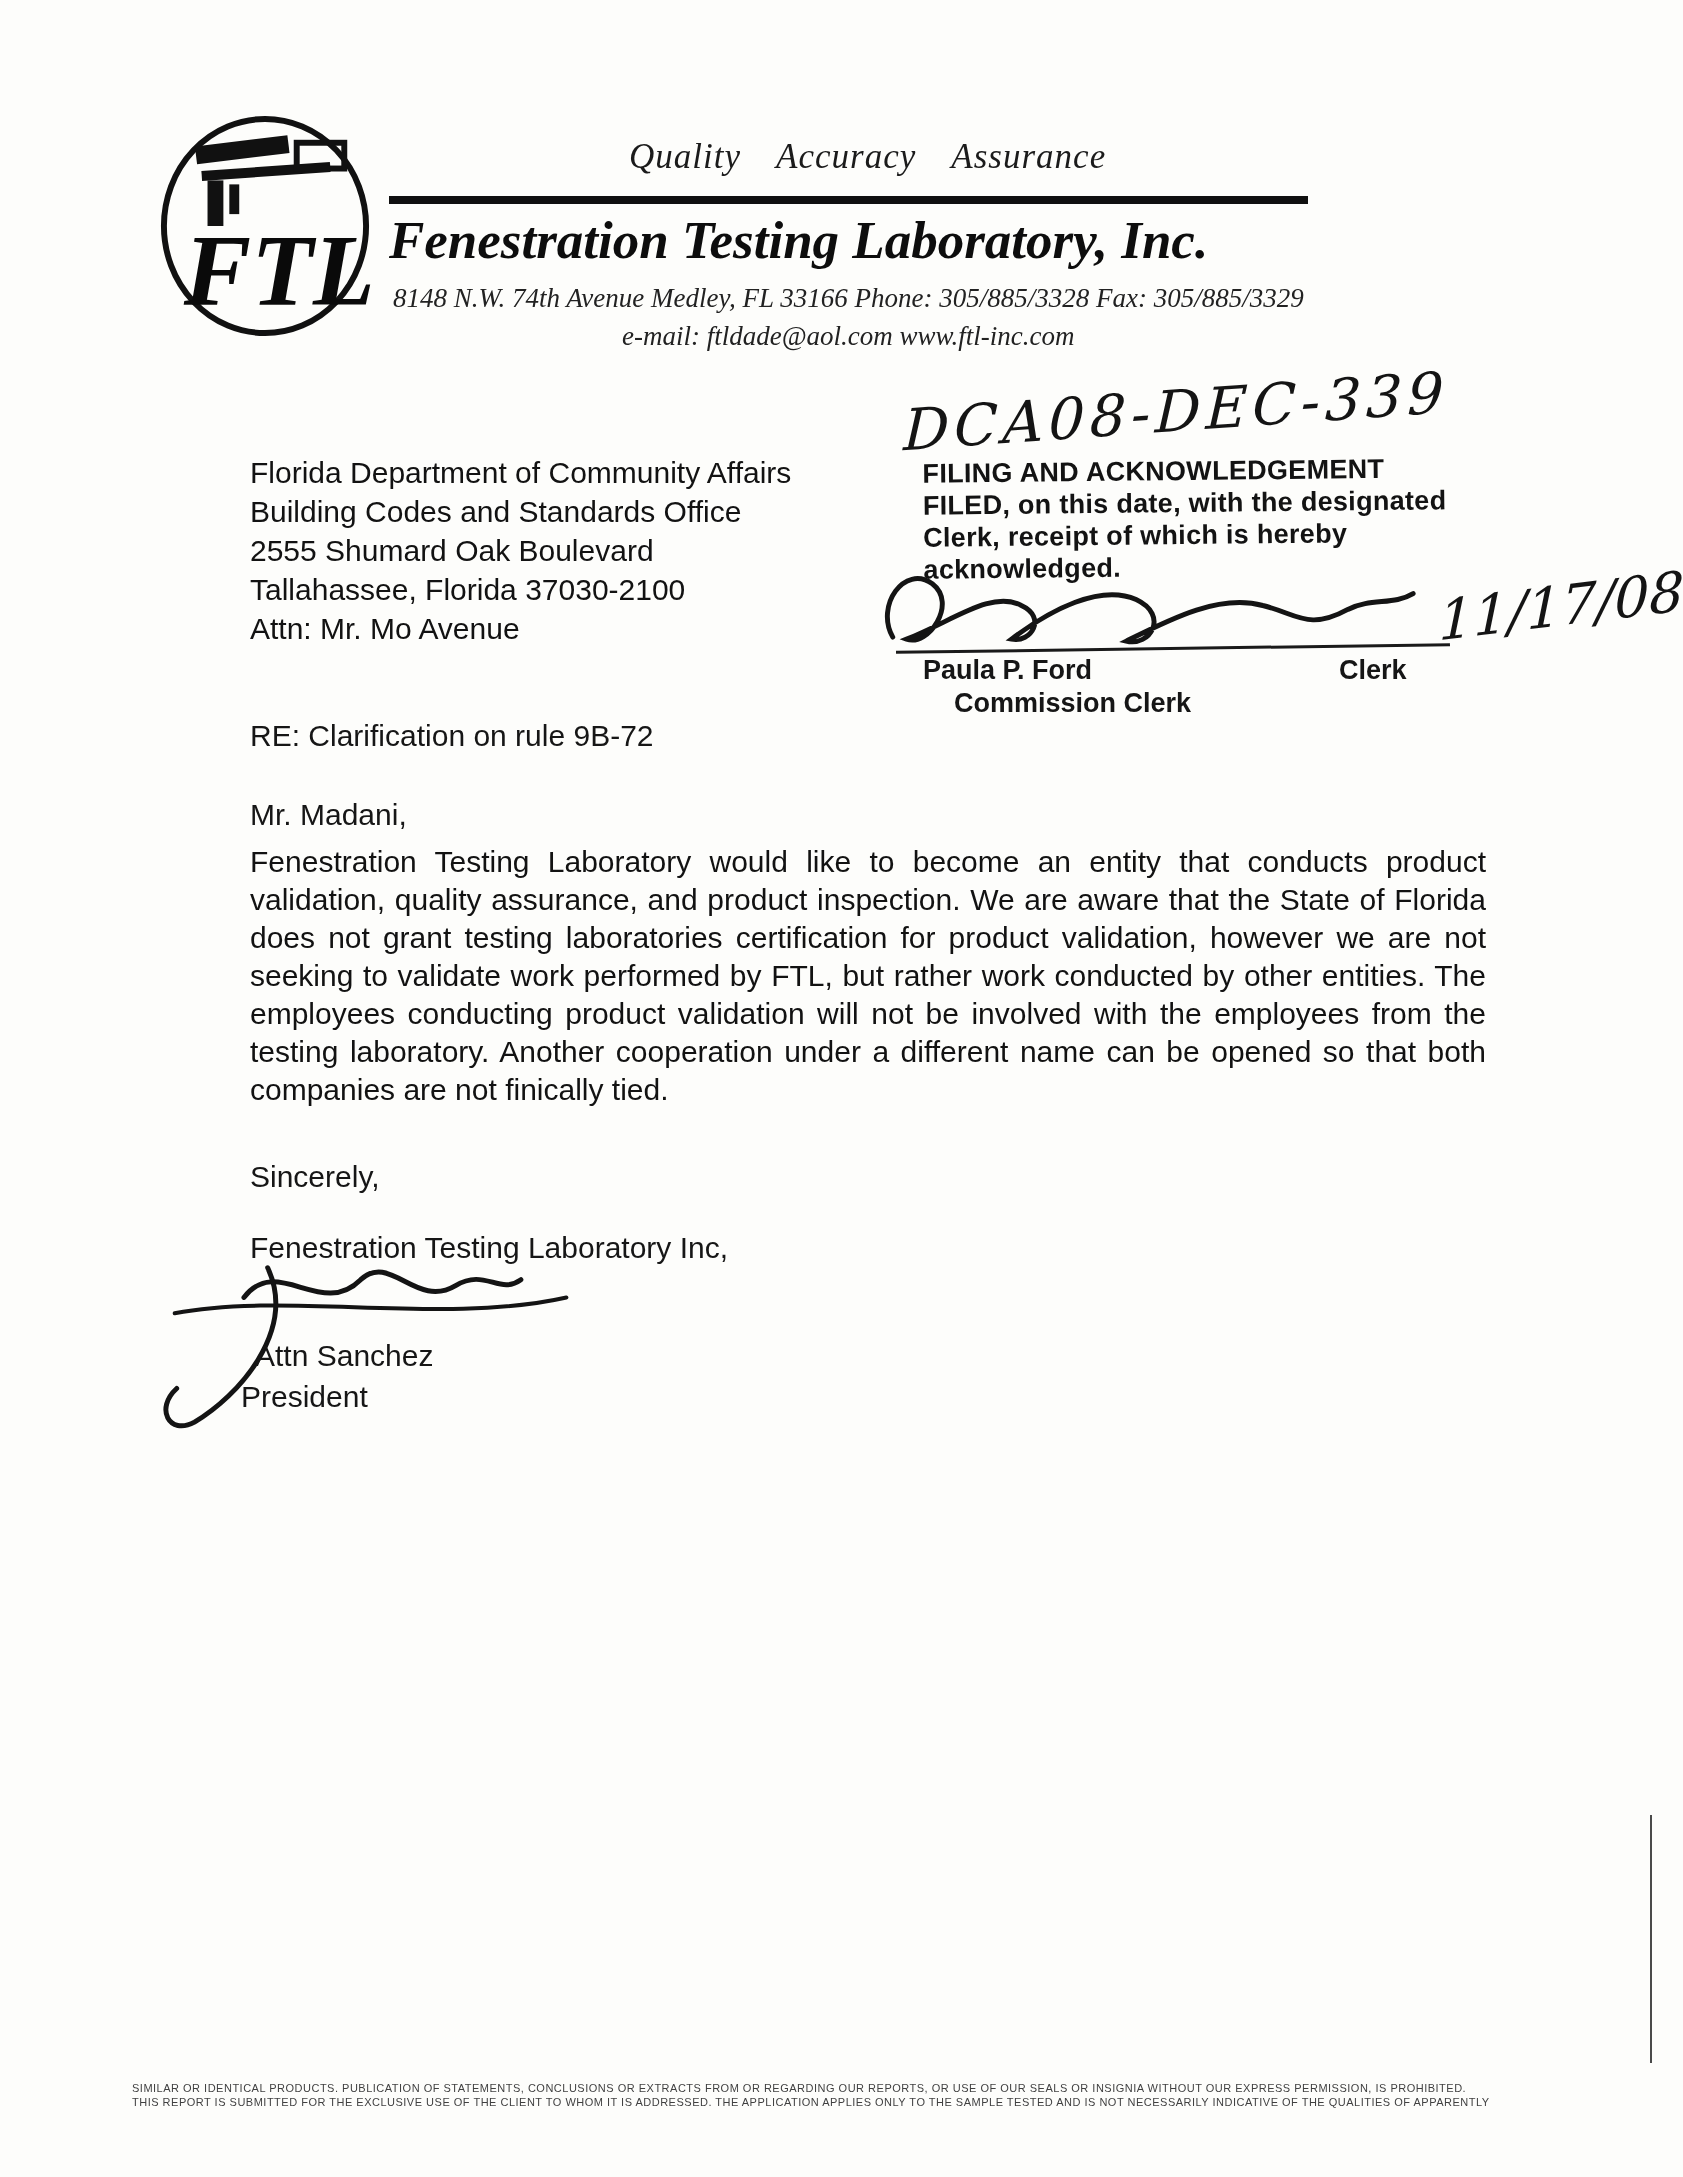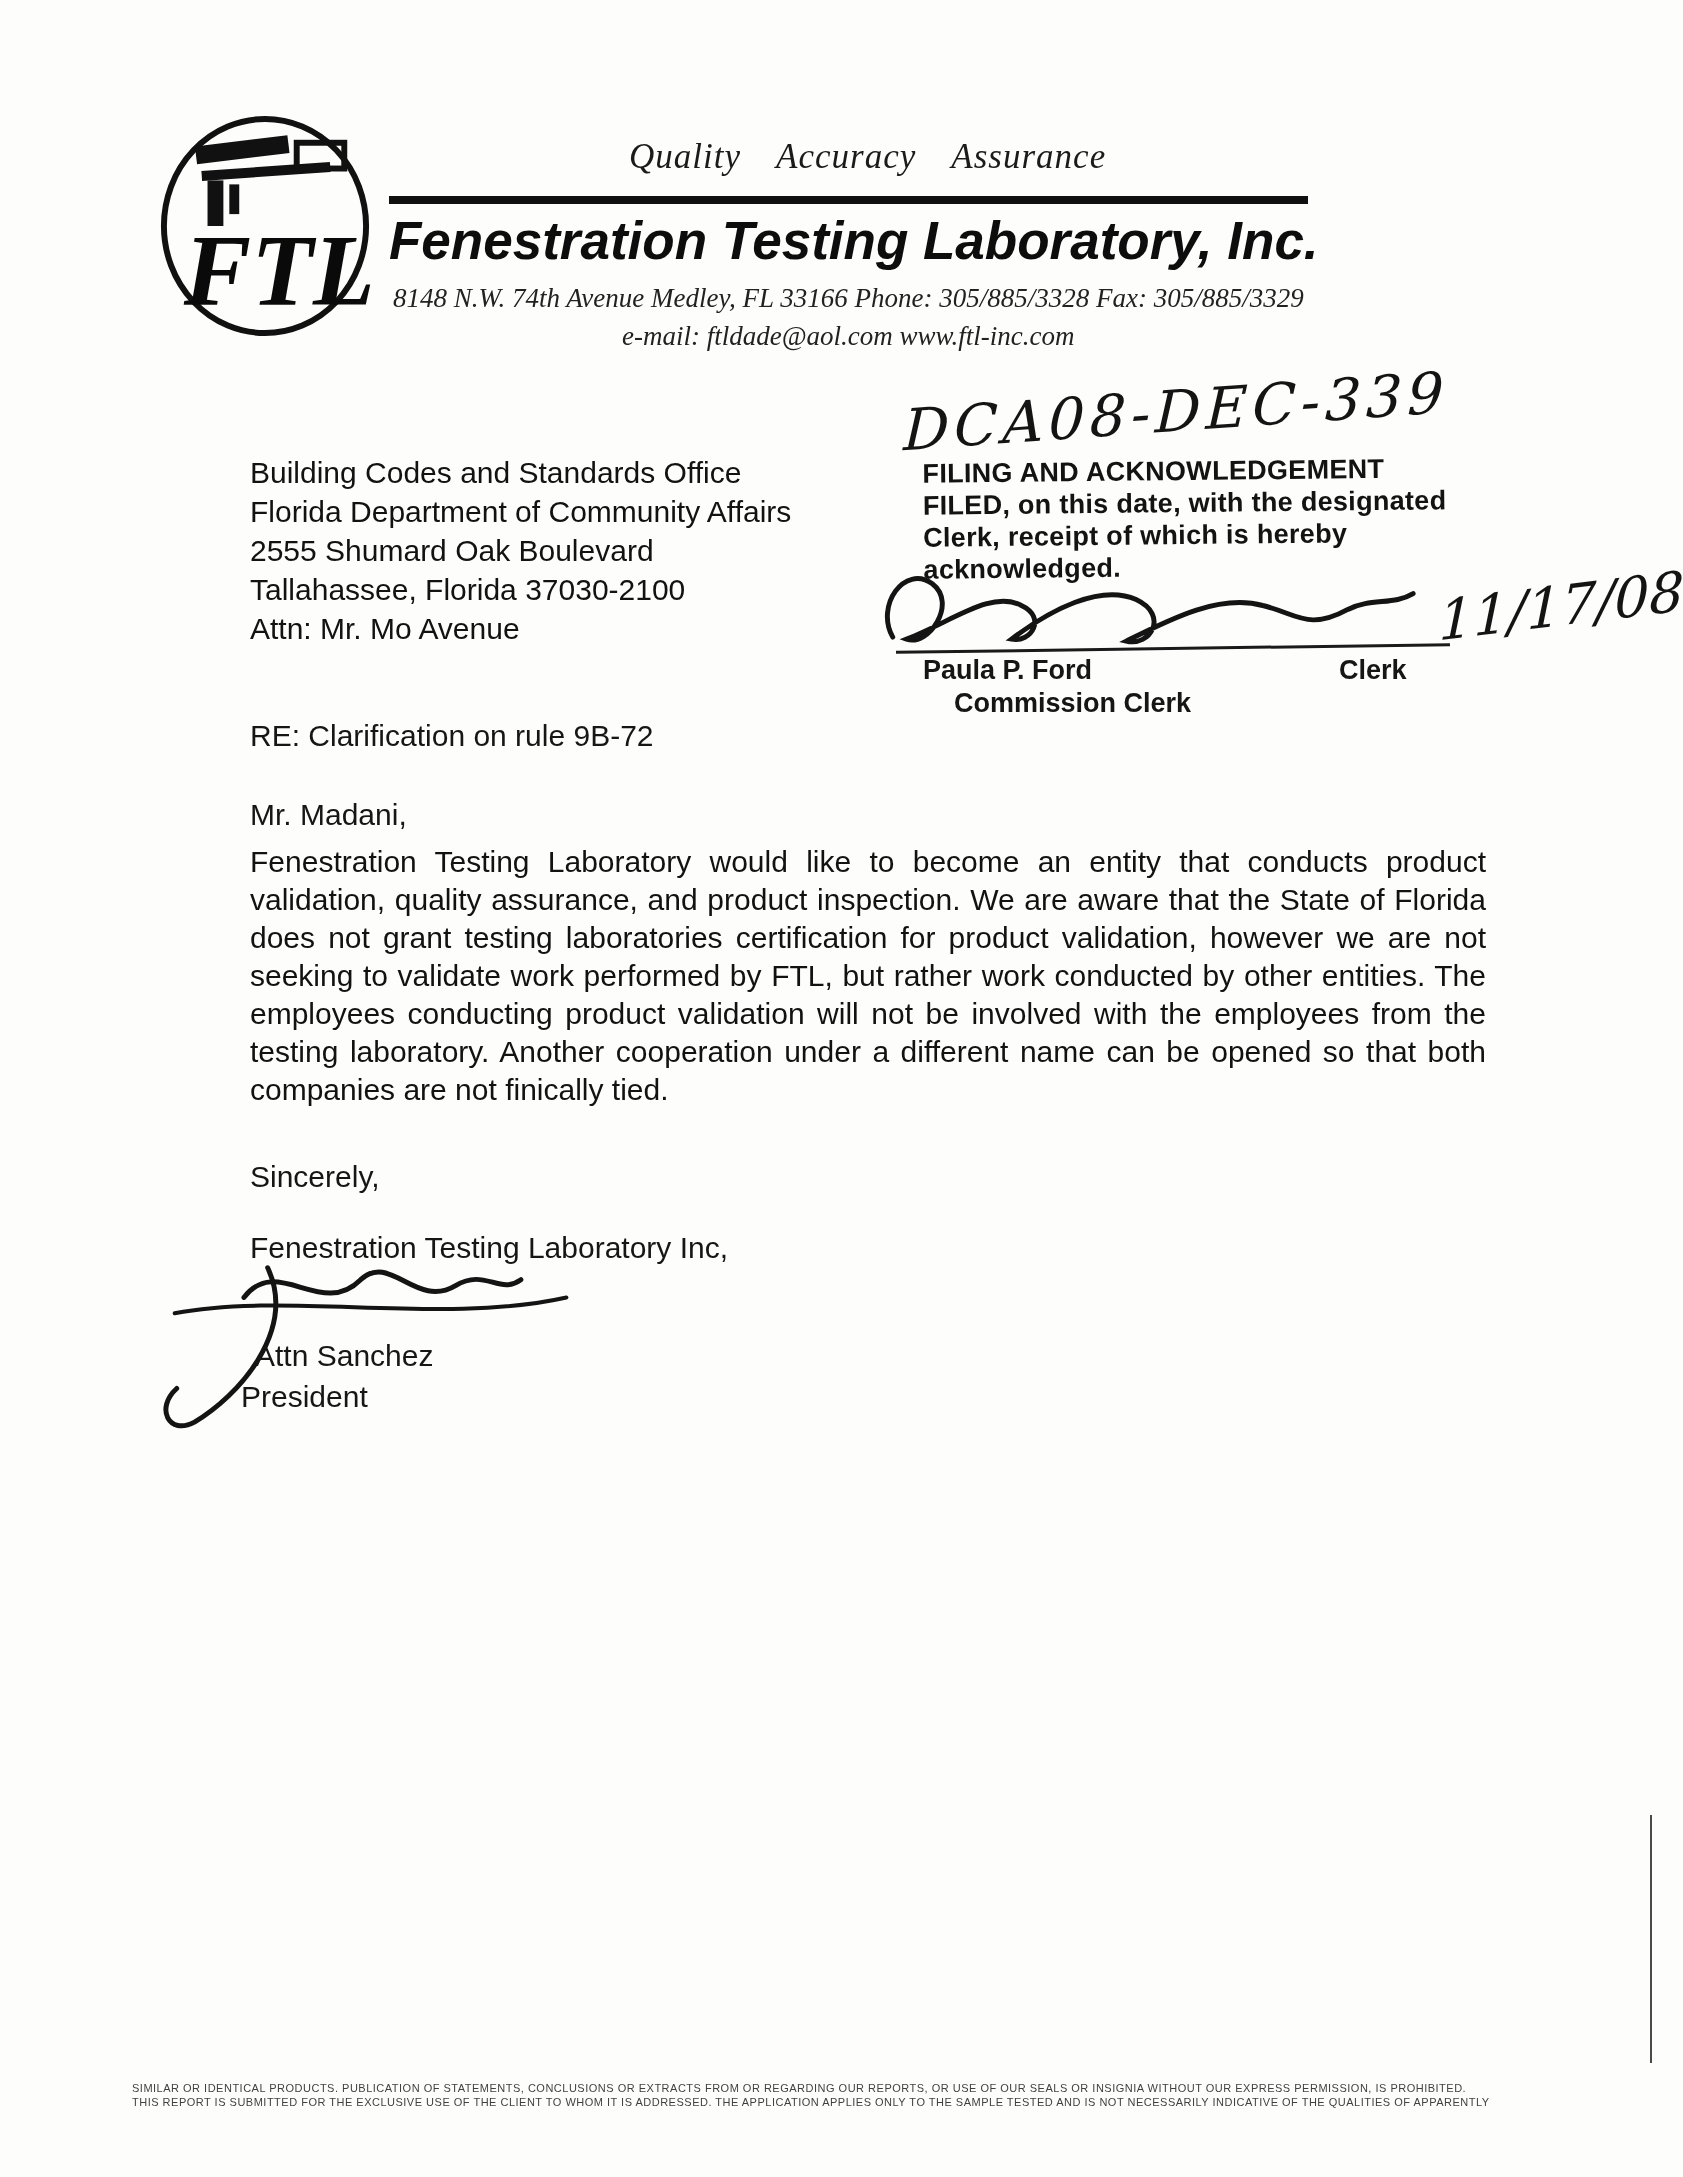--- a/index.html
+++ b/index.html
@@ -25,21 +25,21 @@
     letter-spacing: 1px;
     color: #1b1b1b;
   }
   .header-rule {
     left: 389px; top: 196px;
     width: 919px; height: 8px;
     background: #101010;
   }
   .company-name {
     left: 389px; top: 210px;
-    font-family: Liberation Sans, sans-serif;
+    font-family: Liberation Serif, serif;
     font-style: italic;
     font-weight: bold;
     font-size: 53px;
     color: #0d0d0d;
     white-space: nowrap;
   }
   .address-line {
     left: 393px; top: 283px;
     font-family: "Liberation Serif", serif;
     font-style: italic;
@@ -180,22 +180,22 @@
       <path d="M22 88 C 4 56, 34 14, 62 34 C 88 54, 58 98, 36 90 C 82 72, 122 40, 152 56 C 178 68, 162 94, 142 90 C 182 60, 232 34, 268 50 C 302 66, 282 98, 258 92 C 302 70, 352 44, 396 56 C 430 64, 442 82, 482 60 C 506 48, 528 56, 548 44" fill="none" stroke="#141414" stroke-width="5" stroke-linecap="round"></path>
     </svg>
   </div>
   <div class="abs hand-date">11/17/08</div>
   <div class="abs sig-line"></div>
   <div class="abs clerk-name">Paula P. Ford</div>
   <div class="abs date-label">Clerk</div>
   <div class="abs clerk-title">Commission Clerk</div>
 
   <div class="abs recipient">
+    <div>Florida Department of Community Affairs</div>
     <div>Building Codes and Standards Office</div>
-    <div>Florida Department of Community Affairs</div>
     <div>2555 Shumard Oak Boulevard</div>
     <div>Tallahassee, Florida 37030-2100</div>
     <div>Attn: Mr. Mo Avenue</div>
   </div>
 
   <div class="abs re-line">RE: Clarification on rule 9B-72</div>
   <div class="abs salutation">Mr. Madani,</div>
   <div class="abs body-par">Fenestration Testing Laboratory would like to become an entity that conducts product validation, quality assurance, and product inspection. We are aware that the State of Florida does not grant testing laboratories certification for product validation, however we are not seeking to validate work performed by FTL, but rather work conducted by other entities. The employees conducting product validation will not be involved with the employees from the testing laboratory. Another cooperation under a different name can be opened so that both companies are not finically tied.</div>
 
   <div class="abs closing">Sincerely,</div>

